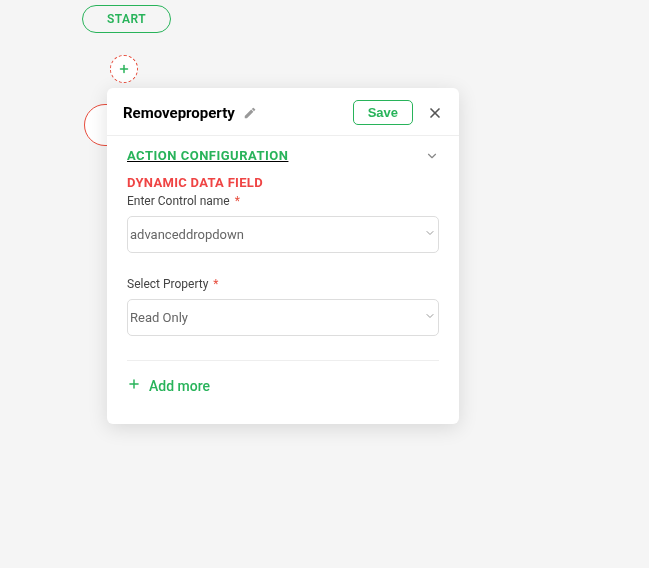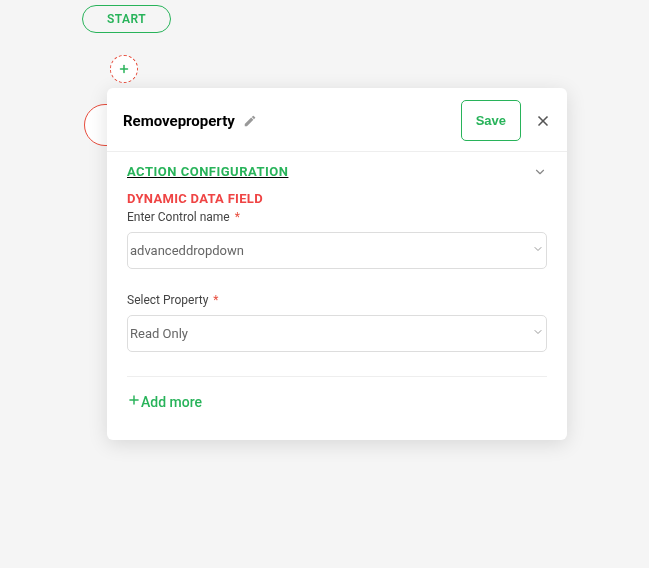--- a/index.html
+++ b/index.html
@@ -53,21 +53,21 @@
     width: 42px;
     height: 42px;
     border: 1.5px solid #e74c3c;
     border-radius: 22px 6px 6px 22px;
     background: #fff;
   }
   .panel {
     position: absolute;
     top: 88px;
     left: 107px;
-    width: 460px;
+    width: 352px;
     background: #fff;
     border-radius: 6px;
     box-shadow: 0 4px 20px rgba(0,0,0,0.12);
   }
   .panel-header {
     display: flex;
     align-items: center;
     padding: 12px 16px 10px 16px;
     gap: 8px;
   }
@@ -86,21 +86,21 @@
     height: 14px;
   }
   .spacer {
     flex: 1;
   }
   .save-btn {
     border: 1.5px solid #28b35a;
     color: #28b35a;
     background: #fff;
     border-radius: 5px;
-    padding: 12px 14px;
+    padding: 4px 14px;
     font-size: 13px;
     font-weight: 600;
     cursor: pointer;
   }
   .close-btn {
     color: #555;
     cursor: pointer;
     display: flex;
     align-items: center;
     margin-left: 6px;
@@ -178,21 +178,21 @@
   .divider-thin {
     border-top: 1px solid #eee;
     margin: 0 -0px 14px -0px;
   }
   .add-more {
     color: #28b35a;
     font-size: 14px;
     font-weight: 500;
     display: flex;
     align-items: center;
-    gap: 0;
+    gap: 8px;
     cursor: pointer;
     padding: 2px 0 18px 0;
   }
   .add-more svg {
     width: 14px;
     height: 14px;
   }
 </style>
 </head>
 <body>

